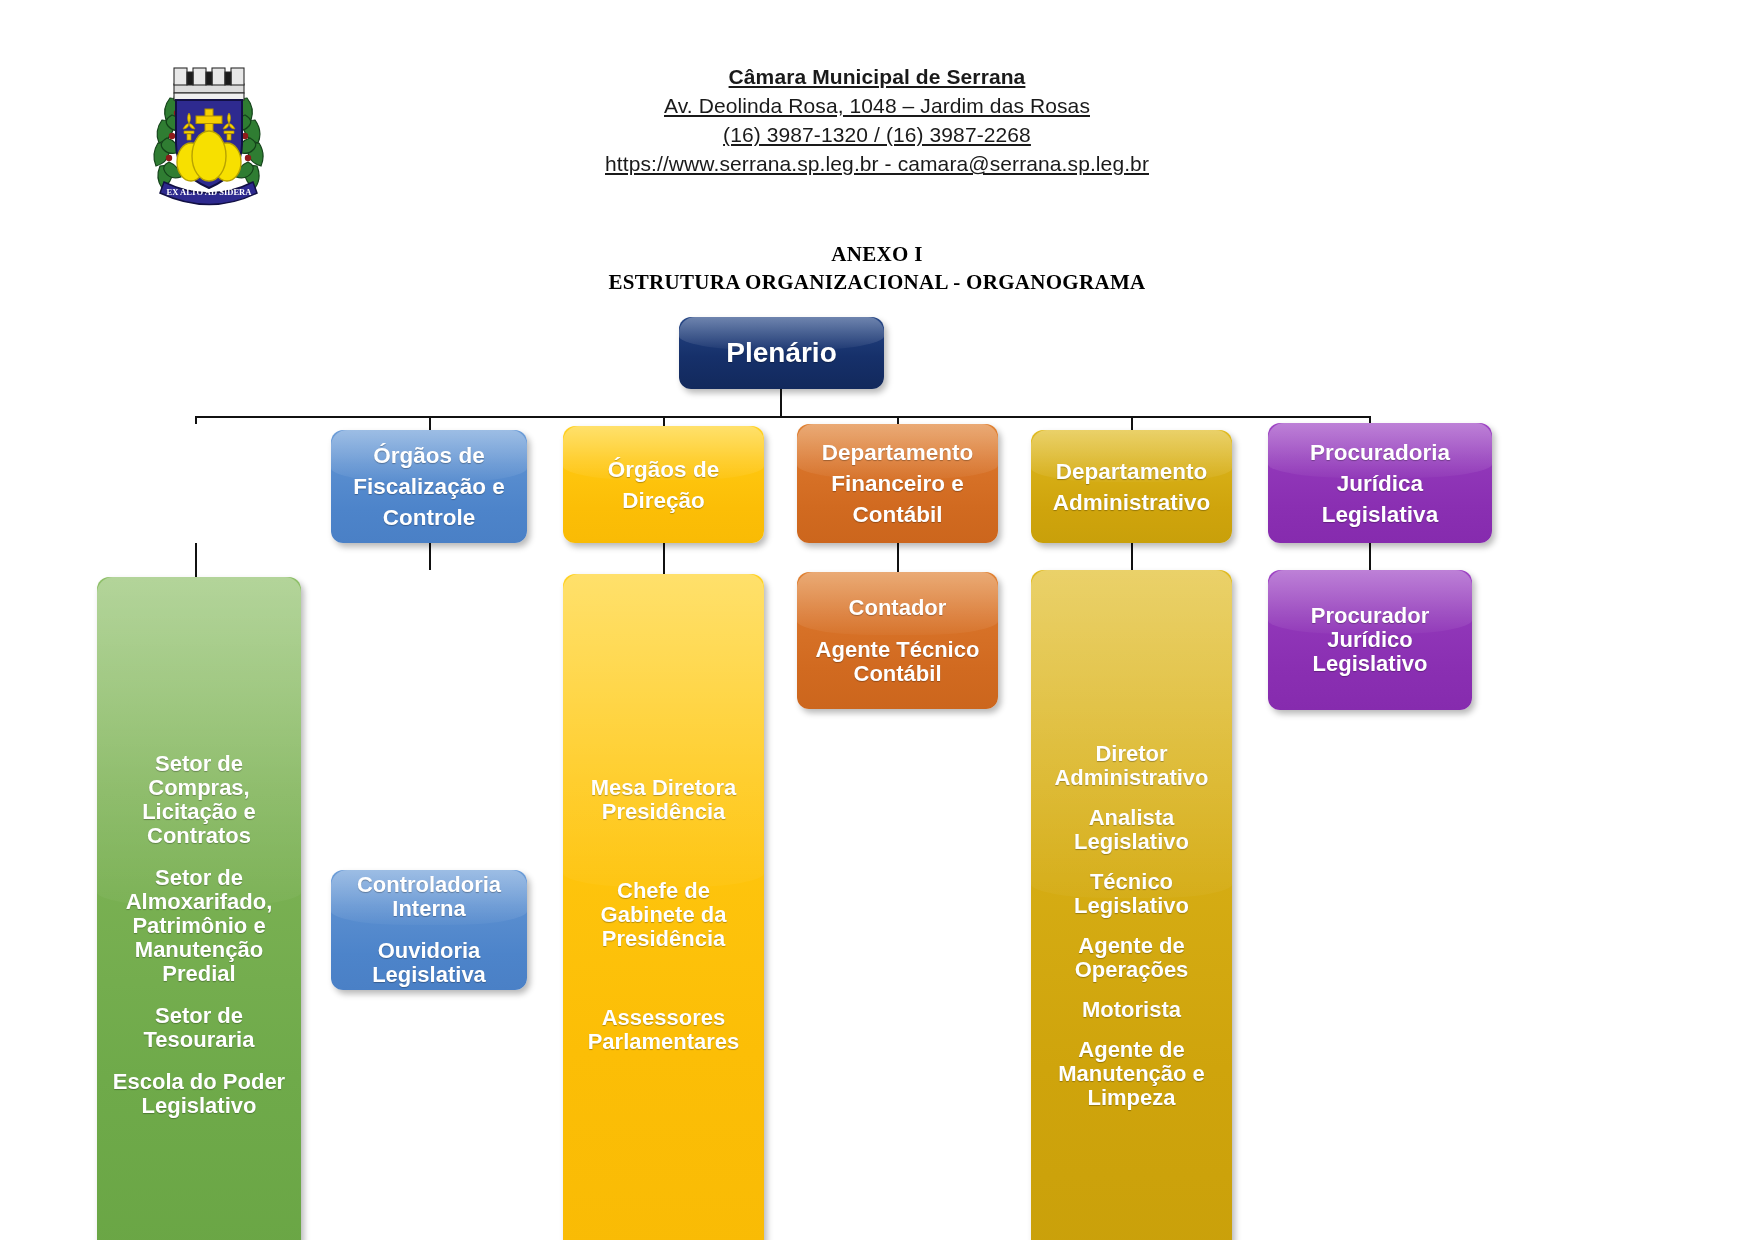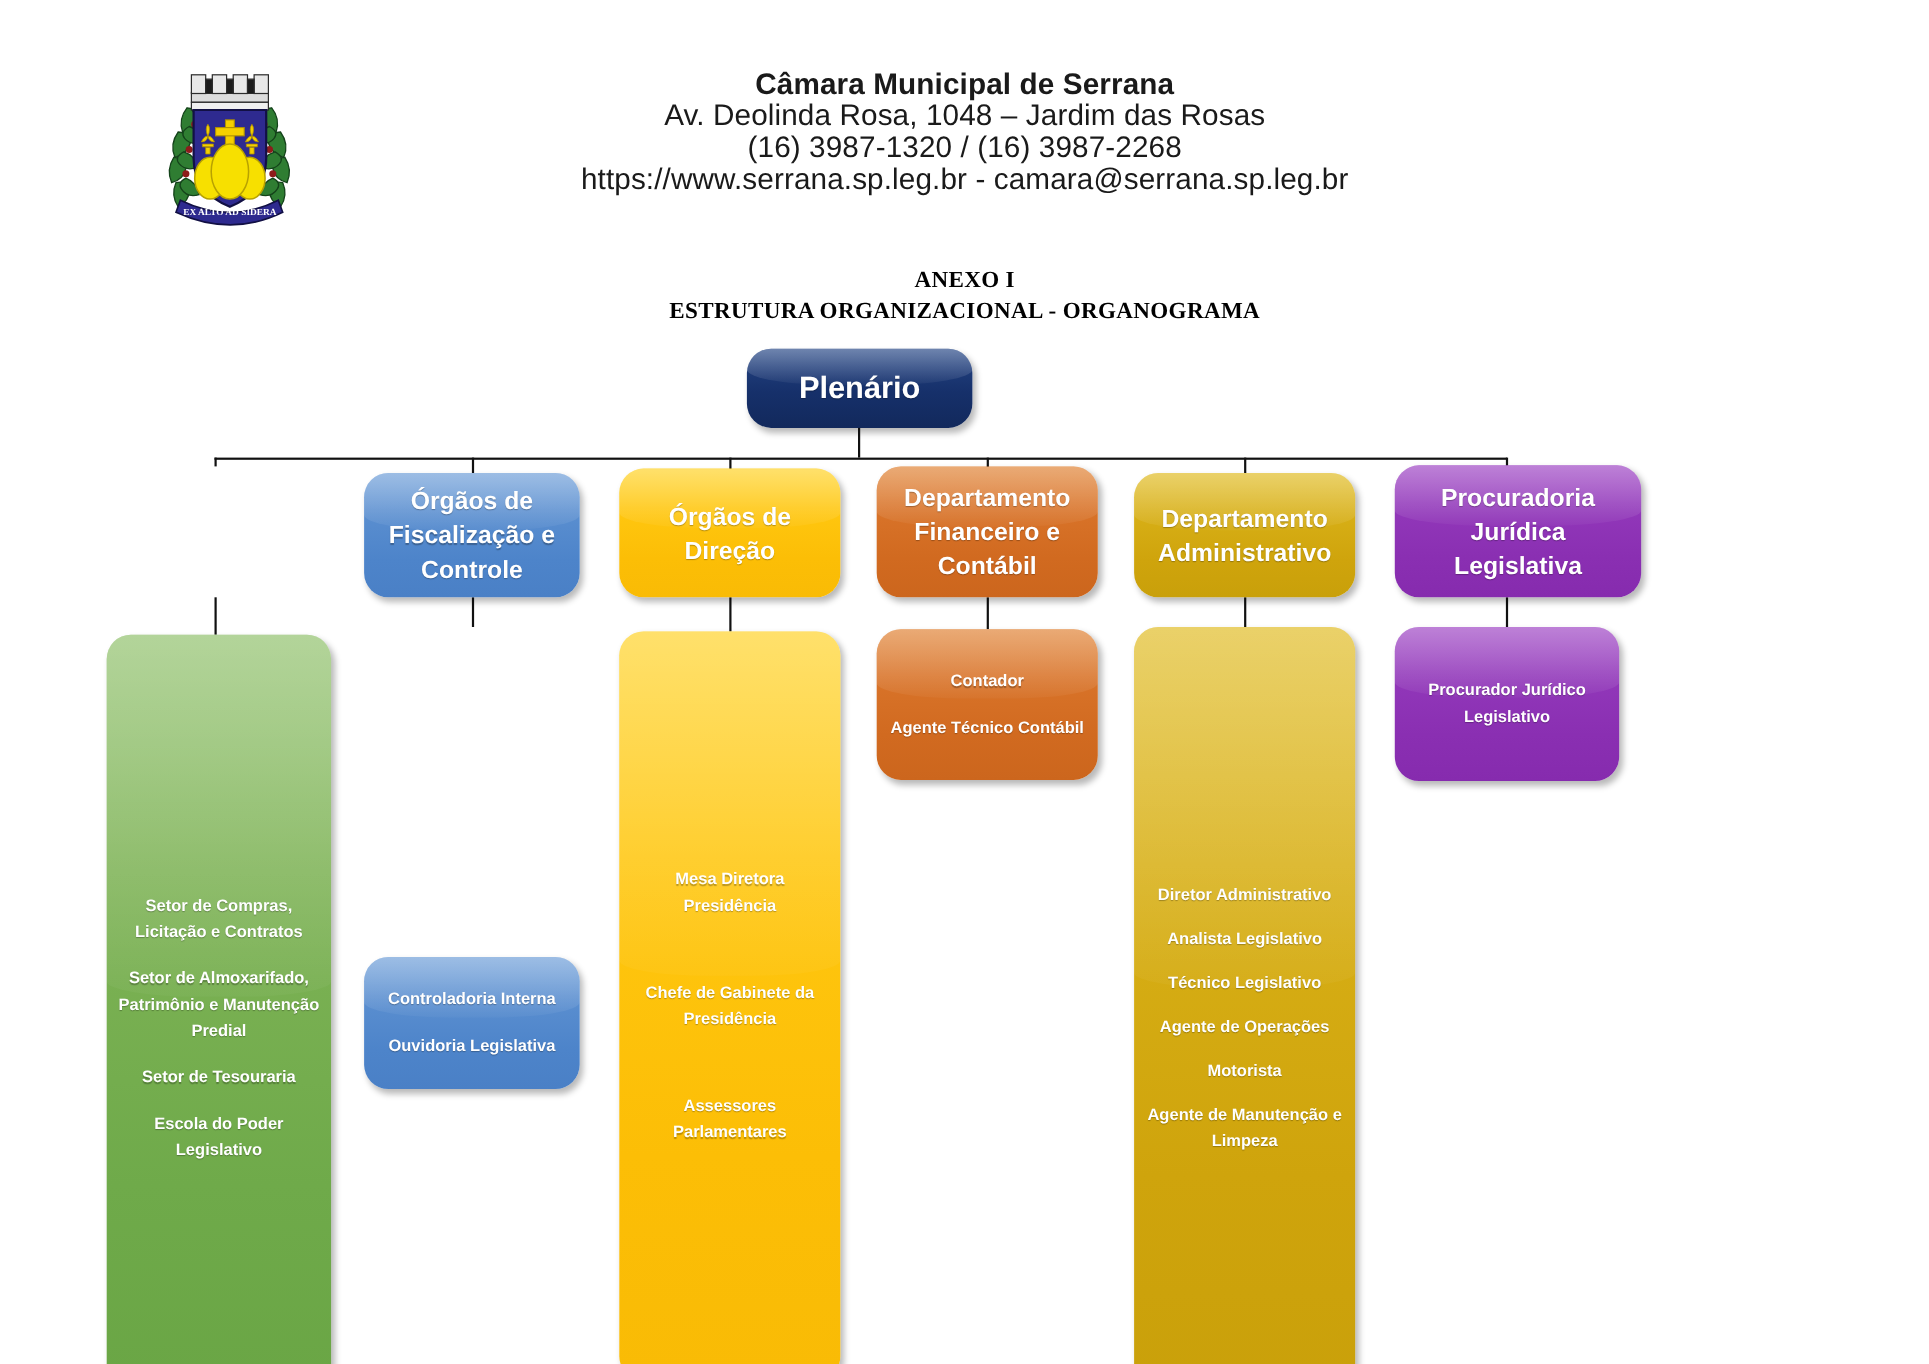--- a/index.html
+++ b/index.html
@@ -18,21 +18,21 @@
   }
   .crest{
     position:absolute;left:136px;top:58px;width:145px;height:150px;
   }
   .header-text{
     position:absolute;left:477px;top:62px;width:800px;
     text-align:center;
     color:#1a1a1a;
   }
   .header-text .line{
-    font-size:27px;line-height:29px;letter-spacing:0.1px;
+    font-size:21px;line-height:29px;letter-spacing:0.1px;text-decoration:underline;
   }
   .header-text .line.bold{font-weight:bold;}
 
   .doc-title{
     position:absolute;left:377px;top:240px;width:1000px;
     text-align:center;
     font-family:"Liberation Serif", serif;
     font-weight:bold;
     color:#000;
   }
@@ -40,21 +40,21 @@
   .doc-title .t2{font-size:21px;line-height:28px;letter-spacing:.3px;}
 
   
   .chart{
     position:absolute;left:0;top:300px;width:1754px;height:940px;
   }
 
   
   .node{
     position:absolute;
-    border-radius:22px;
+    border-radius:12px;
     box-sizing:border-box;
     display:flex;
     align-items:center;
     justify-content:center;
     text-align:center;
     color:#ffffff;
     font-weight:bold;
     text-shadow:0 1px 1px rgba(0,0,0,.28);
     box-shadow:3px 4px 6px rgba(0,0,0,.28);
     overflow:hidden;
@@ -77,21 +77,21 @@
 
   
   .root{
     background:linear-gradient(to bottom, #2a4a88 0%, #1f3d7a 22%, #16306a 55%, #12295c 100%);
   }
   .root .inner{font-size:28px;line-height:34px;}
 
   
   .hd{font-size:22.5px;line-height:31px;}
   
-  .bd{font-size:15px;line-height:24px;font-weight:bold;}
+  .bd{font-size:22px;line-height:24px;font-weight:bold;}
 
   .c-green{background:linear-gradient(to bottom,#8fc06a 0%,#7eb356 30%,#6faa4a 70%,#69a544 100%);}
   .c-blue {background:linear-gradient(to bottom,#6e9ed8 0%,#5b8fd0 30%,#4d84ca 70%,#4a80c6 100%);}
   .c-yellow{background:linear-gradient(to bottom,#ffd225 0%,#ffc710 30%,#fcbe06 70%,#f9bb05 100%);}
   .c-orange{background:linear-gradient(to bottom,#e08234 0%,#d9742a 30%,#d16a20 70%,#cc661d 100%);}
   .c-dgold {background:linear-gradient(to bottom,#e0bb22 0%,#d8b017 30%,#cfa40c 70%,#c9a00a 100%);}
   .c-purple{background:linear-gradient(to bottom,#9e45c4 0%,#9238ba 30%,#8a2fb2 70%,#862bae 100%);}
 
   .node .blk{margin:0;}
   .node .blk + .blk{margin-top:18px;}

